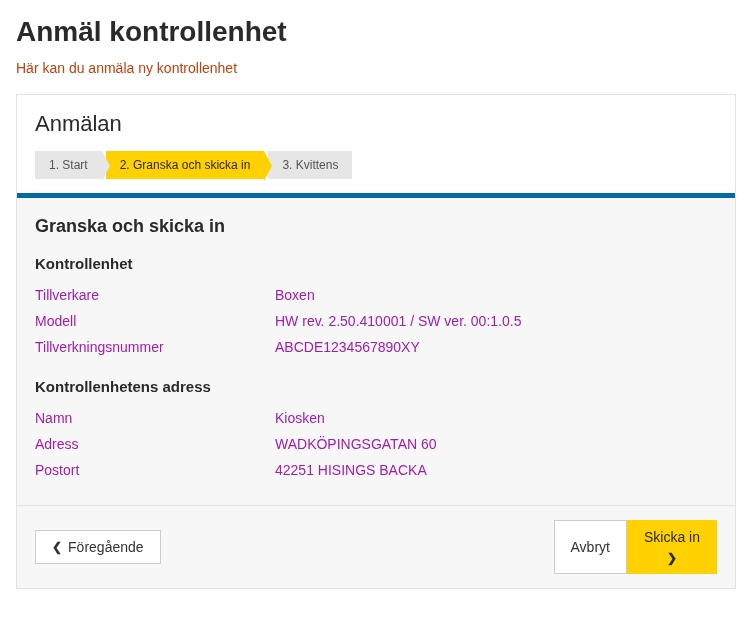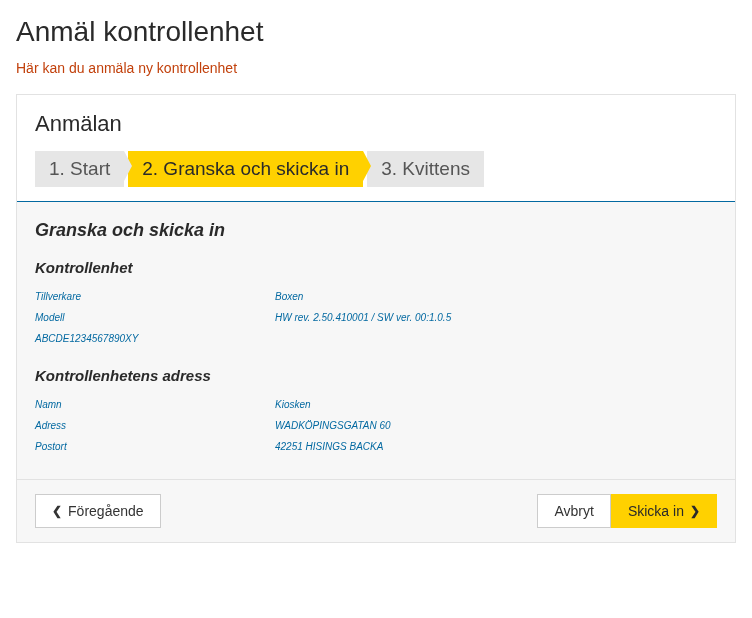--- a/index.html
+++ b/index.html
@@ -9,21 +9,21 @@
     }
     body {
       font-family: "Segoe UI", Arial, sans-serif;
       background: #ffffff;
       color: #333333;
       padding: 16px;
       width: 752px;
     }
     h1 {
       font-size: 28px;
-      font-weight: 400;
+      font-weight: 700;
       color: #2a2a2a;
       margin-bottom: 12px;
     }
     .subtitle {
       font-size: 14px;
       color: #c2410c;
       margin-bottom: 18px;
     }
     .panel {
       border: 1px solid #e2e2e2;
@@ -39,21 +39,21 @@
       color: #2a2a2a;
       margin-bottom: 14px;
     }
     .steps {
       display: flex;
       gap: 4px;
     }
     .step {
       background: #e6e6e6;
       color: #555555;
-      font-size: 19px;
+      font-size: 12px;
       padding: 7px 14px;
       position: relative;
     }
     .step.active {
       background: #ffd100;
       color: #2a2a2a;
       font-weight: 500;
     }
     .step::after {
       content: "";
@@ -69,39 +69,38 @@
     }
     .step.active::after {
       border-left-color: #ffd100;
     }
     .step:last-child::after {
       display: none;
     }
     .panel-body {
       background: #f7f7f7;
       padding: 18px 18px 22px 18px;
-      border-top: 1px solid #0369a1;
-      font-style: italic;
+      border-top: 5px solid #0369a1;
     }
     .panel-body h3 {
       font-size: 18px;
       font-weight: 600;
       color: #2a2a2a;
       margin-bottom: 18px;
     }
     .panel-body h4 {
       font-size: 15px;
       font-weight: 600;
       color: #2a2a2a;
       margin-bottom: 10px;
     }
     .field-row {
       display: flex;
-      font-size: 10px;
-      color: #0369a1;
+      font-size: 14px;
+      color: #a21caf;
       padding: 5px 0;
     }
     .field-label {
       width: 240px;
       flex-shrink: 0;
     }
     .field-value {
       flex: 1;
     }
     .section-gap {
@@ -129,20 +128,21 @@
       display: inline-flex;
       align-items: center;
       gap: 6px;
       font-family: inherit;
     }
     .btn-primary {
       background: #ffd100;
       border-color: #ffd100;
       font-weight: 500;
       color: #2a2a2a;
+      flex-direction: column;
     }
     .chevron {
       font-size: 12px;
       font-weight: bold;
     }
   </style>
 </head>
 <body>
 
 <h1>Anmäl kontrollenhet</h1>
@@ -164,20 +164,21 @@
     <h4>Kontrollenhet</h4>
     <div class="field-row">
       <div class="field-label">Tillverkare</div>
       <div class="field-value">Boxen</div>
     </div>
     <div class="field-row">
       <div class="field-label">Modell</div>
       <div class="field-value">HW rev. 2.50.410001 / SW ver. 00:1.0.5</div>
     </div>
     <div class="field-row">
+      <div class="field-label">Tillverkningsnummer</div>
       <div class="field-value">ABCDE1234567890XY</div>
     </div>
 
     <div class="section-gap"></div>
 
     <h4>Kontrollenhetens adress</h4>
     <div class="field-row">
       <div class="field-label">Namn</div>
       <div class="field-value">Kiosken</div>
     </div>

